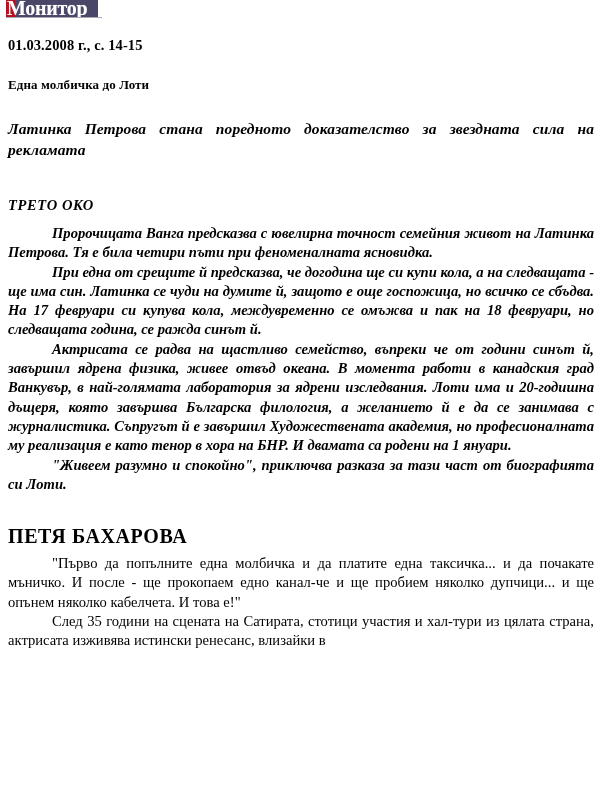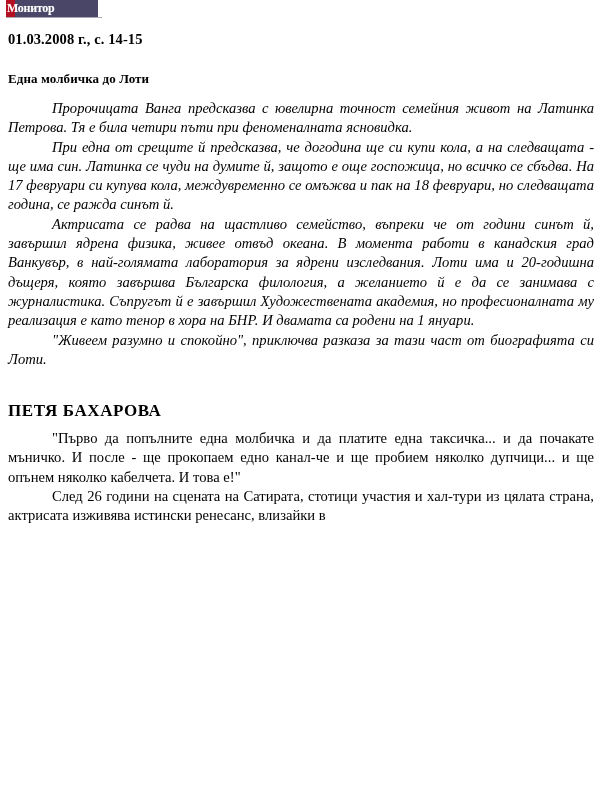--- a/index.html
+++ b/index.html
@@ -49,41 +49,41 @@
   .logo-text {
     position: absolute;
     left: 1px;
     top: 0px;
     width: 92px;
     height: 17px;
     line-height: 16px;
     color: #ffffff;
     font-family: "Liberation Serif", "DejaVu Serif", serif;
     font-weight: bold;
-    font-size: 12px;
+    font-size: 20px;
     letter-spacing: -0.3px;
     text-align: left;
     white-space: nowrap;
     text-shadow: 0 0 1px rgba(255,255,255,0.35);
   }
   .logo-rule {
     position: absolute;
     left: 0;
     top: 17px;
     width: 96px;
     height: 1px;
     background: #a9a9b4;
   }
 
   
   .dateline {
     font-size: 14.5px;
     font-weight: bold;
     line-height: 16px;
-    margin: 12px 0 0 0;
+    margin: 18px 0 0 0;
     letter-spacing: 0.1px;
     white-space: nowrap;
   }
 
   
   .title {
     font-size: 13px;
     font-weight: bold;
     line-height: 20px;
     margin: 22px 0 0 0;
@@ -103,21 +103,21 @@
   
   .sect-italic {
     font-size: 14.5px;
     font-weight: bold;
     font-style: italic;
     line-height: 18px;
     margin: 36px 0 0 0;
     letter-spacing: 0.6px;
   }
   .sect-roman {
-    font-size: 17px;
+    font-size: 20px;
     font-weight: bold;
     font-style: normal;
     line-height: 18px;
     margin: 33px 0 0 0;
     letter-spacing: 0.6px;
   }
 
   
   .body-italic p,
   .body-roman p {
@@ -126,20 +126,21 @@
     text-align: justify;
     text-align-last: left;
   }
   .body-italic {
     margin-top: 10px;
   }
   .body-italic p {
     font-style: italic;
     font-size: 14.6px;
     line-height: 19.3px;
+    font-weight: bold;
   }
   .body-roman {
     margin-top: 9px;
   }
   .body-roman p {
     font-style: normal;
     font-size: 14.6px;
     line-height: 19.3px;
   }
 </style>
@@ -153,27 +154,29 @@
       <div class="logo-red"></div>
       <div class="logo-text">Монитор</div>
     </div>
     <div class="logo-rule"></div>
   </div>
 
   <div class="dateline">01.03.2008 г., с. 14-15</div>
 
   <h1 class="title">Една молбичка до Лоти</h1>
 
+  <h2 class="subtitle">Латинка Петрова стана поредното доказателство за звездната сила на рекламата</h2>
 
+  <h3 class="sect-italic">ТРЕТО ОКО</h3>
   <div class="body-italic">
     <p>Пророчицата Ванга предсказва с ювелирна точност семейния живот на Латинка Петрова. Тя е била четири пъти при феноменалната ясновидка.</p>
     <p>При една от срещите й предсказва, че догодина ще си купи кола, а на следващата - ще има син. Латинка се чуди на думите й, защото е още госпожица, но всичко се сбъдва. На 17 февруари си купува кола, междувременно се омъжва и пак на 18 февруари, но следващата година, се ражда синът й.</p>
     <p>Актрисата се радва на щастливо семейство, въпреки че от години синът й, завършил ядрена физика, живее отвъд океана. В момента работи в канадския град Ванкувър, в най-голямата лаборатория за ядрени изследвания. Лоти има и 20-годишна дъщеря, която завършва Българска филология, а желанието й е да се занимава с журналистика. Съпругът й е завършил Художествената академия, но професионалната му реализация е като тенор в хора на БНР. И двамата са родени на 1 януари.</p>
     <p>"Живеем разумно и спокойно", приключва разказа за тази част от биографията си Лоти.</p>
   </div>
 
   <h3 class="sect-roman">ПЕТЯ БАХАРОВА</h3>
   <div class="body-roman">
     <p>"Първо да попълните една молбичка и да платите една таксичка... и да почакате мъничко. И после - ще прокопаем едно канал-че и ще пробием няколко дупчици... и ще опънем няколко кабелчета. И това е!"</p>
-    <p>След 26 години на сцената на Сатирата, стотици участия и хал-тури из цялата страна, актрисата изживява истински ренесанс, влизайки в</p>
+    <p>След 35 години на сцената на Сатирата, стотици участия и хал-тури из цялата страна, актрисата изживява истински ренесанс, влизайки в</p>
   </div>
 
 </div>
 
 </body></html>

